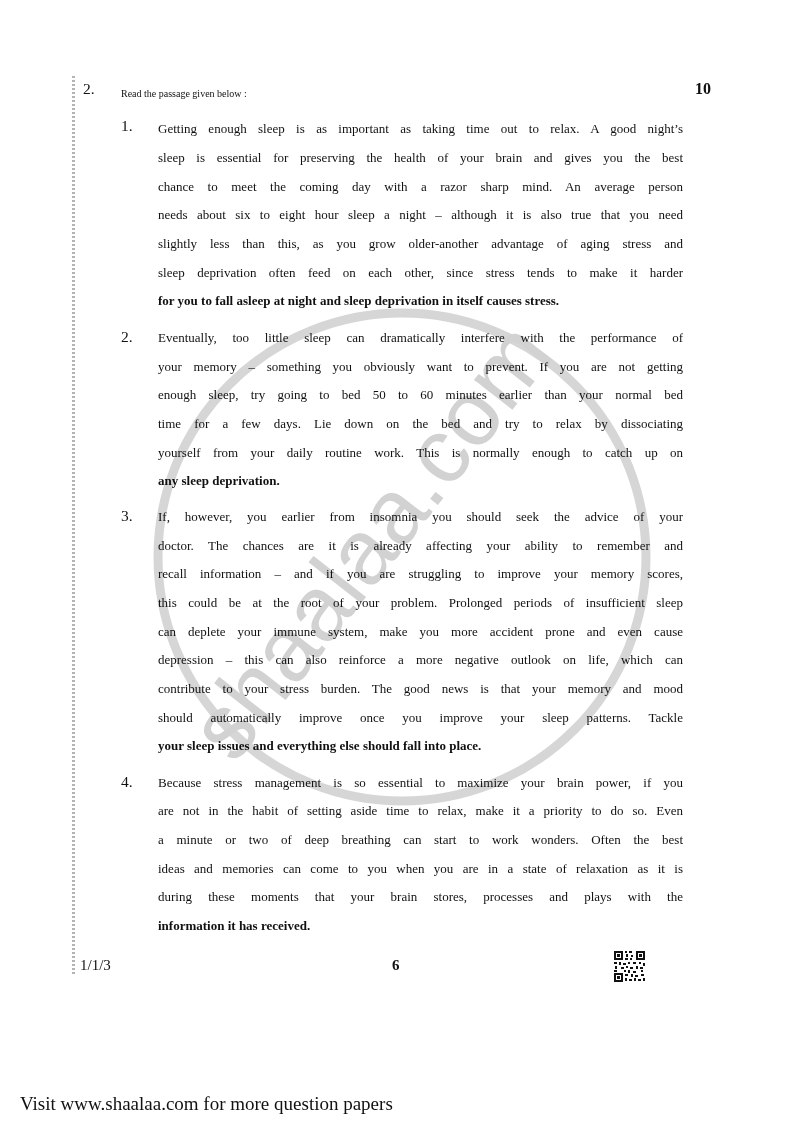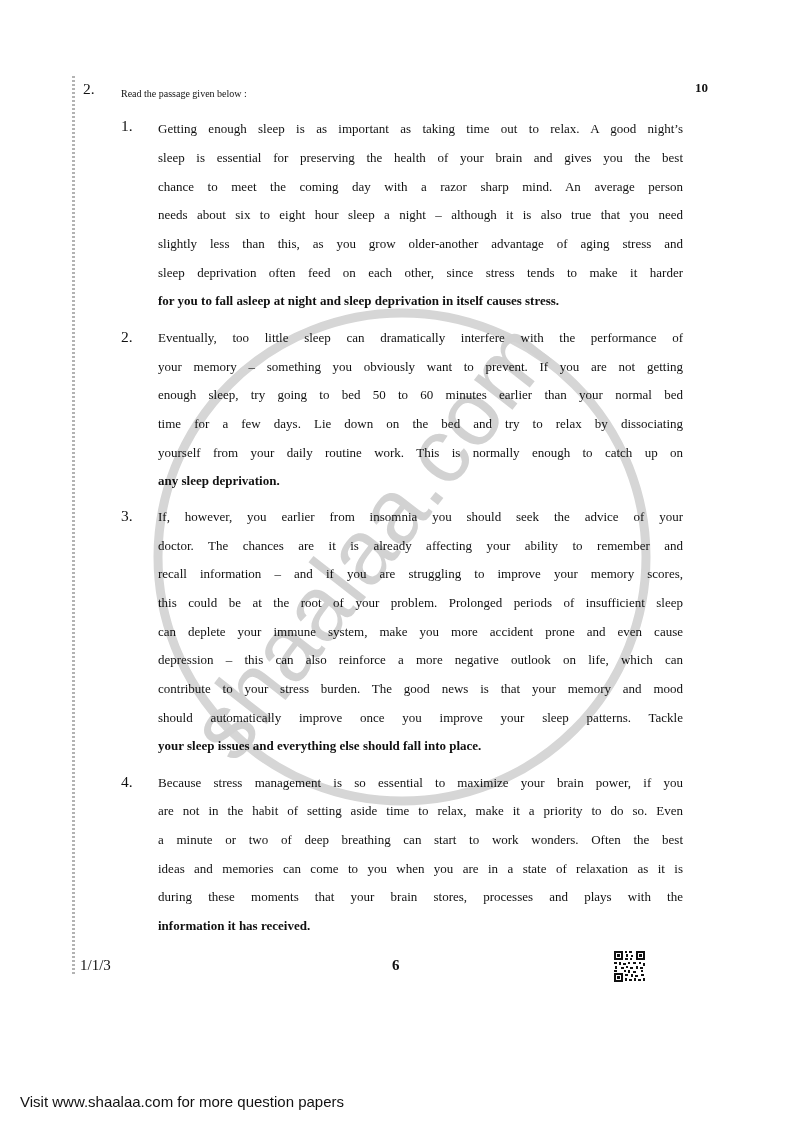--- a/index.html
+++ b/index.html
@@ -6,35 +6,35 @@
     body { width:800px; height:1131px; position:relative; overflow:hidden; }
     .page { position:absolute; left:0; top:0; width:800px; height:1131px; background:#fff; }
     .serif { font-family: "Liberation Serif", "DejaVu Serif", serif; color:#111; }
     .margin-strip {
       position:absolute; left:72px; top:76px; width:3px; height:900px;
       background: repeating-linear-gradient(to bottom, #9a9a9a 0 2px, #ffffff 2px 4px);
       opacity:0.75;
     }
     .qnum { position:absolute; left:83px; top:80px; font-size:15.5px; }
     .qtext { position:absolute; left:121px; top:80px; font-size:10px;margin-top:8px; }
-    .marks { position:absolute; left:695px; top:80px; font-size:13px; font-weight:bold; }
+    .marks { position:absolute; left:695px; top:80px; font-size:16px; font-weight:bold; }
     .para-num { position:absolute; left:121px; font-size:15.5px; }
     .line {
       position:absolute; left:158px; width:525px; font-size:13px;
       white-space:nowrap; text-align:justify; text-align-last:justify;
       line-height:18px; height:18px;
     }
     .line.last { text-align-last:left;font-weight:bold; }
     .footer-code { position:absolute; left:80px; top:957px; font-size:15px; font-weight:normal; }
     .footer-page { position:absolute; left:392px; top:957px; font-size:15px; font-weight:bold; }
     .qr { position:absolute; left:613px; top:950px; width:33px; height:33px; }
     .site-note {
       position:absolute; left:20px; top:1093px;
-      font-family: Liberation Sans, sans-serif;
-      font-size:15px; color:#111;
+      font-family: Liberation Serif, serif;
+      font-size:19px; color:#111;
     }
     .watermark { position:absolute; left:0; top:0; width:800px; height:1131px; pointer-events:none; }
   </style>
 </head>
 <body>
 
 <div class="page">
 
   <svg class="watermark" viewBox="0 0 800 1131" width="800" height="1131">
     <circle cx="402" cy="557" r="244" fill="none" stroke="#d6d6d6" stroke-width="9"></circle>

